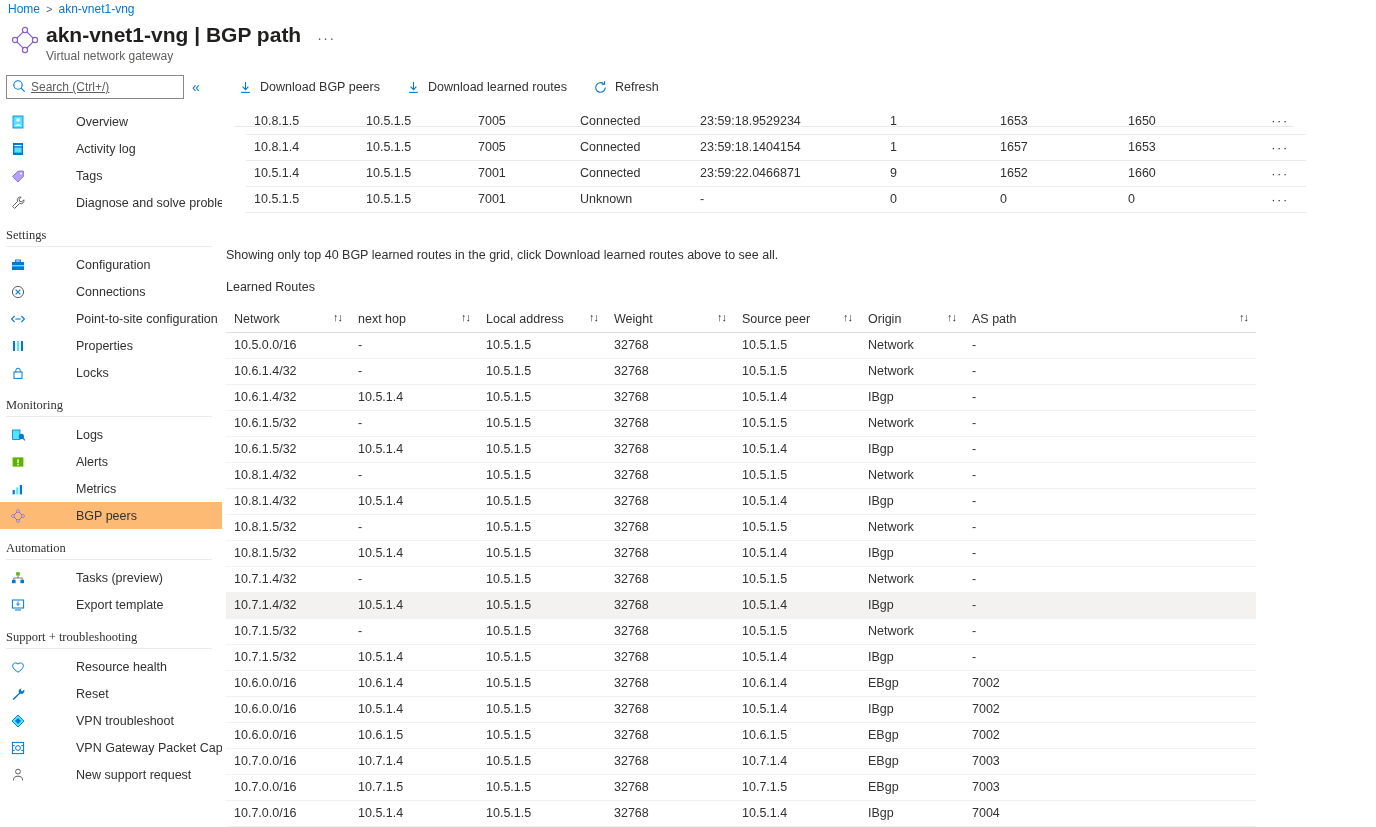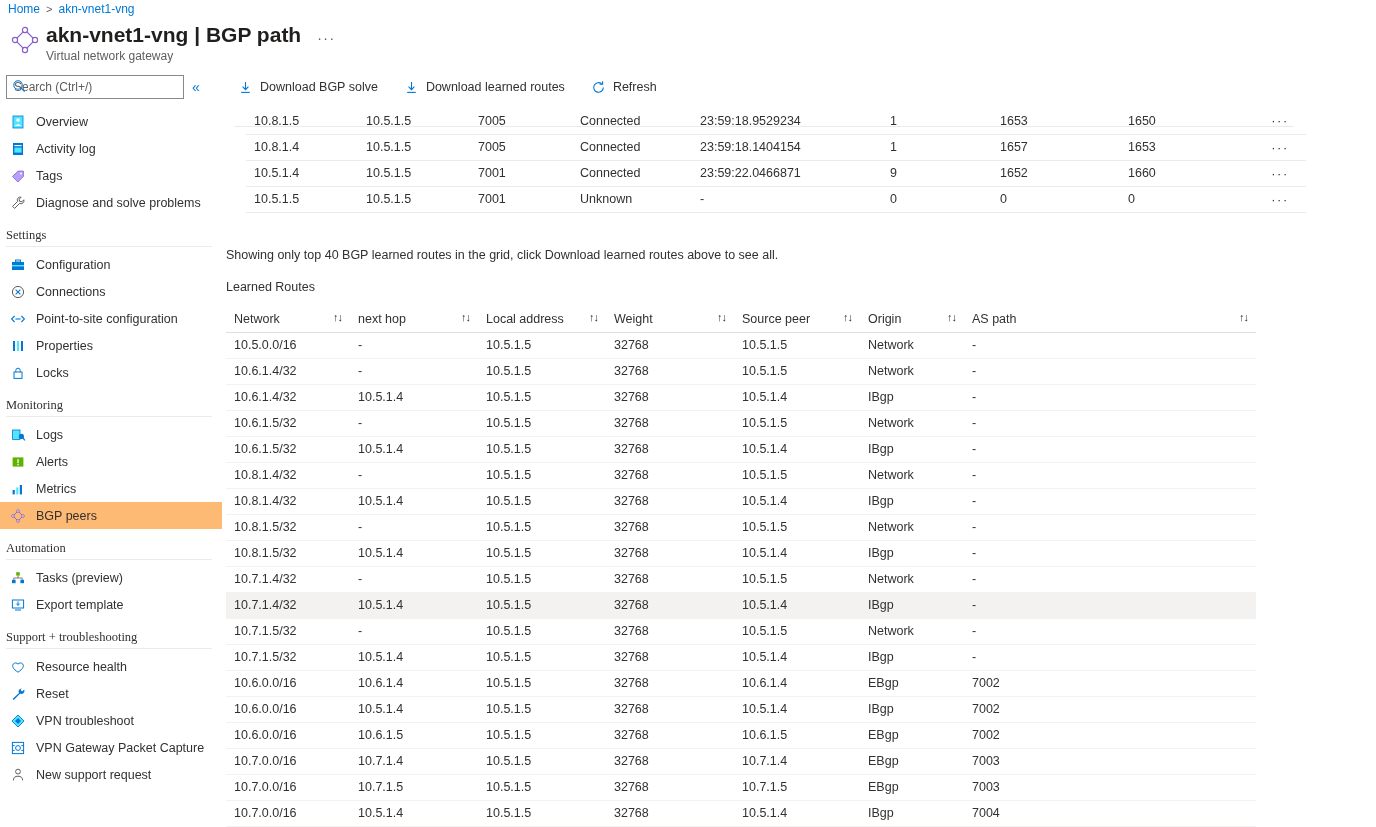--- a/index.html
+++ b/index.html
@@ -72,23 +72,24 @@
     height: 30px;
   }
   .search-box {
     position: relative;
     width: 178px;
     height: 24px;
     border: 1px solid #8a8886;
     background: #fff;
     display: flex;
     align-items: center;
-    padding-left: 5px;
+    padding-left: 22px;
     font-size: 12px;
     color: #605e5c;
+    text-decoration: underline;
   }
   .search-box input {
     border: 0;
     outline: none;
     width: 100%;
     font-size: 12px;
     font-family: "Liberation Sans", sans-serif;
     color: #323130;
     background: transparent;
   }
@@ -109,20 +110,21 @@
 
   .nav-list { margin-top: 6px; }
   .nav-item {
     display: flex;
     align-items: center;
     height: 27px;
     padding-left: 10px;
     font-size: 12.5px;
     color: #323130;
     cursor: pointer;
+    gap: 40px;
   }
   .nav-item.selected { background: #fdba74; }
   .nav-icon {
     width: 16px; height: 16px;
     margin-right: 10px;
     flex: 0 0 16px;
     display: flex;
     align-items: center;
     justify-content: center;
   }
@@ -541,21 +543,21 @@
 <div class="content">
 
   <div class="toolbar">
     <div class="tb-btn">
       <span class="tb-icon">
         <svg viewBox="0 0 15 15" width="15" height="15">
           <path d="M7.5 2 V9.2 M4.6 6.6 L7.5 9.6 L10.4 6.6" fill="none" stroke="#0078d4" stroke-width="1.1"></path>
           <line x1="3.2" y1="12.4" x2="11.8" y2="12.4" stroke="#0078d4" stroke-width="1.1"></line>
         </svg>
       </span>
-      <span>Download BGP solve</span>
+      <span>Download BGP peers</span>
     </div>
 
     <div class="tb-btn">
       <span class="tb-icon">
         <svg viewBox="0 0 15 15" width="15" height="15">
           <path d="M7.5 2 V9.2 M4.6 6.6 L7.5 9.6 L10.4 6.6" fill="none" stroke="#0078d4" stroke-width="1.1"></path>
           <line x1="3.2" y1="12.4" x2="11.8" y2="12.4" stroke="#0078d4" stroke-width="1.1"></line>
         </svg>
       </span>
       <span>Download learned routes</span>

